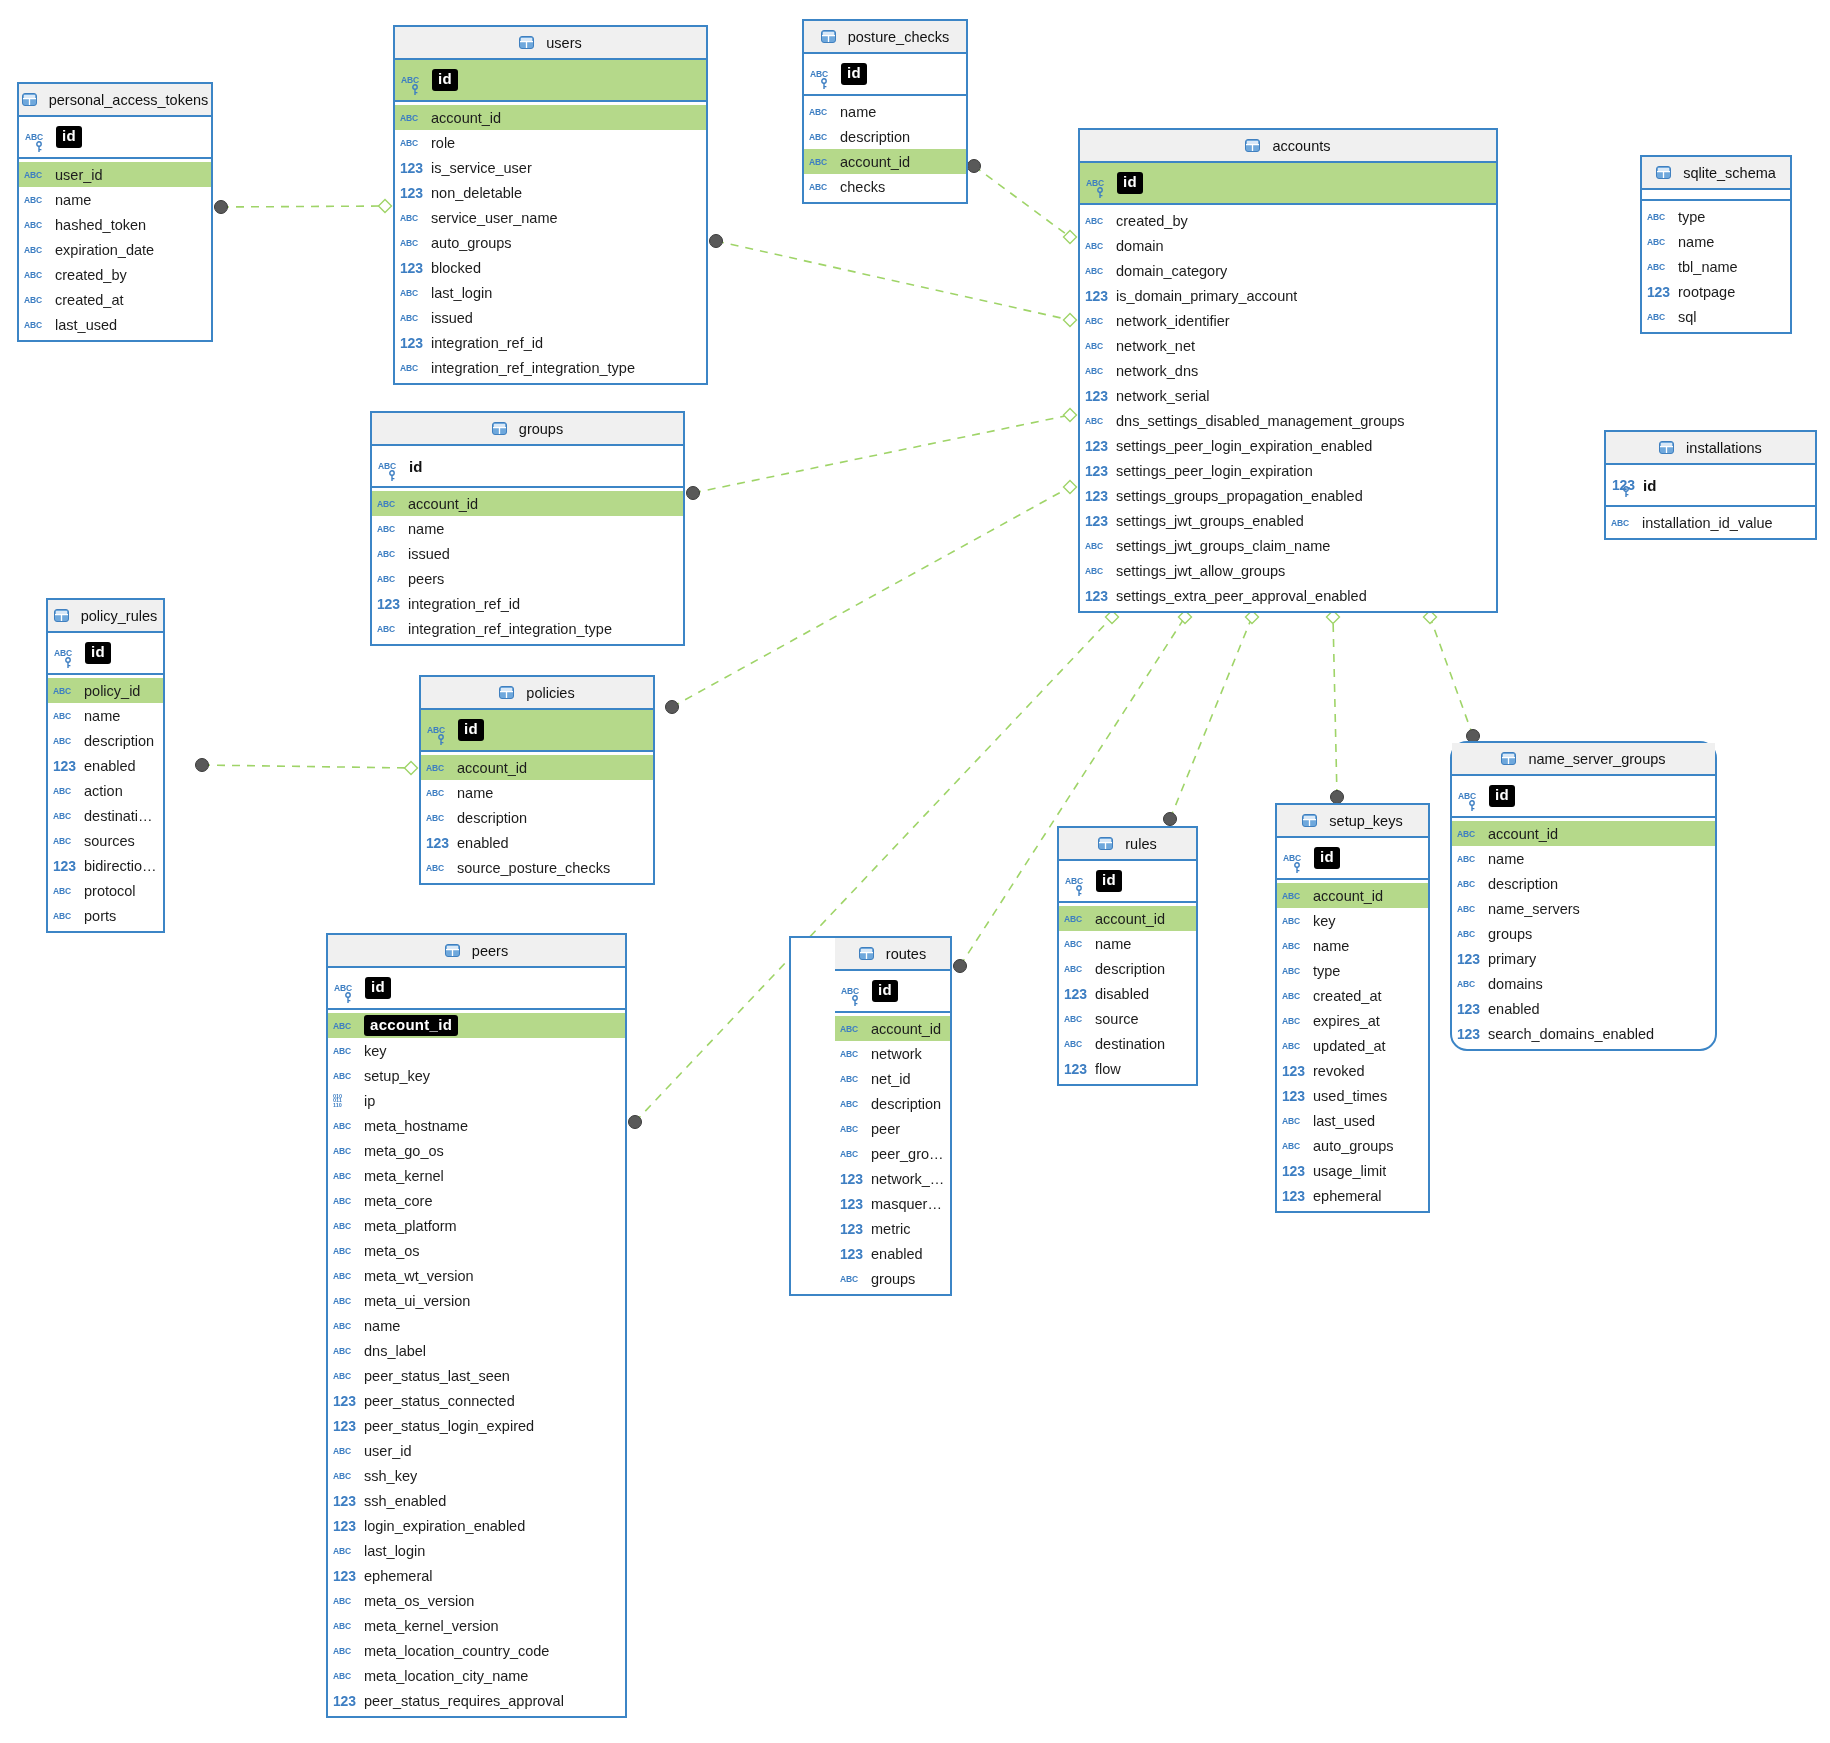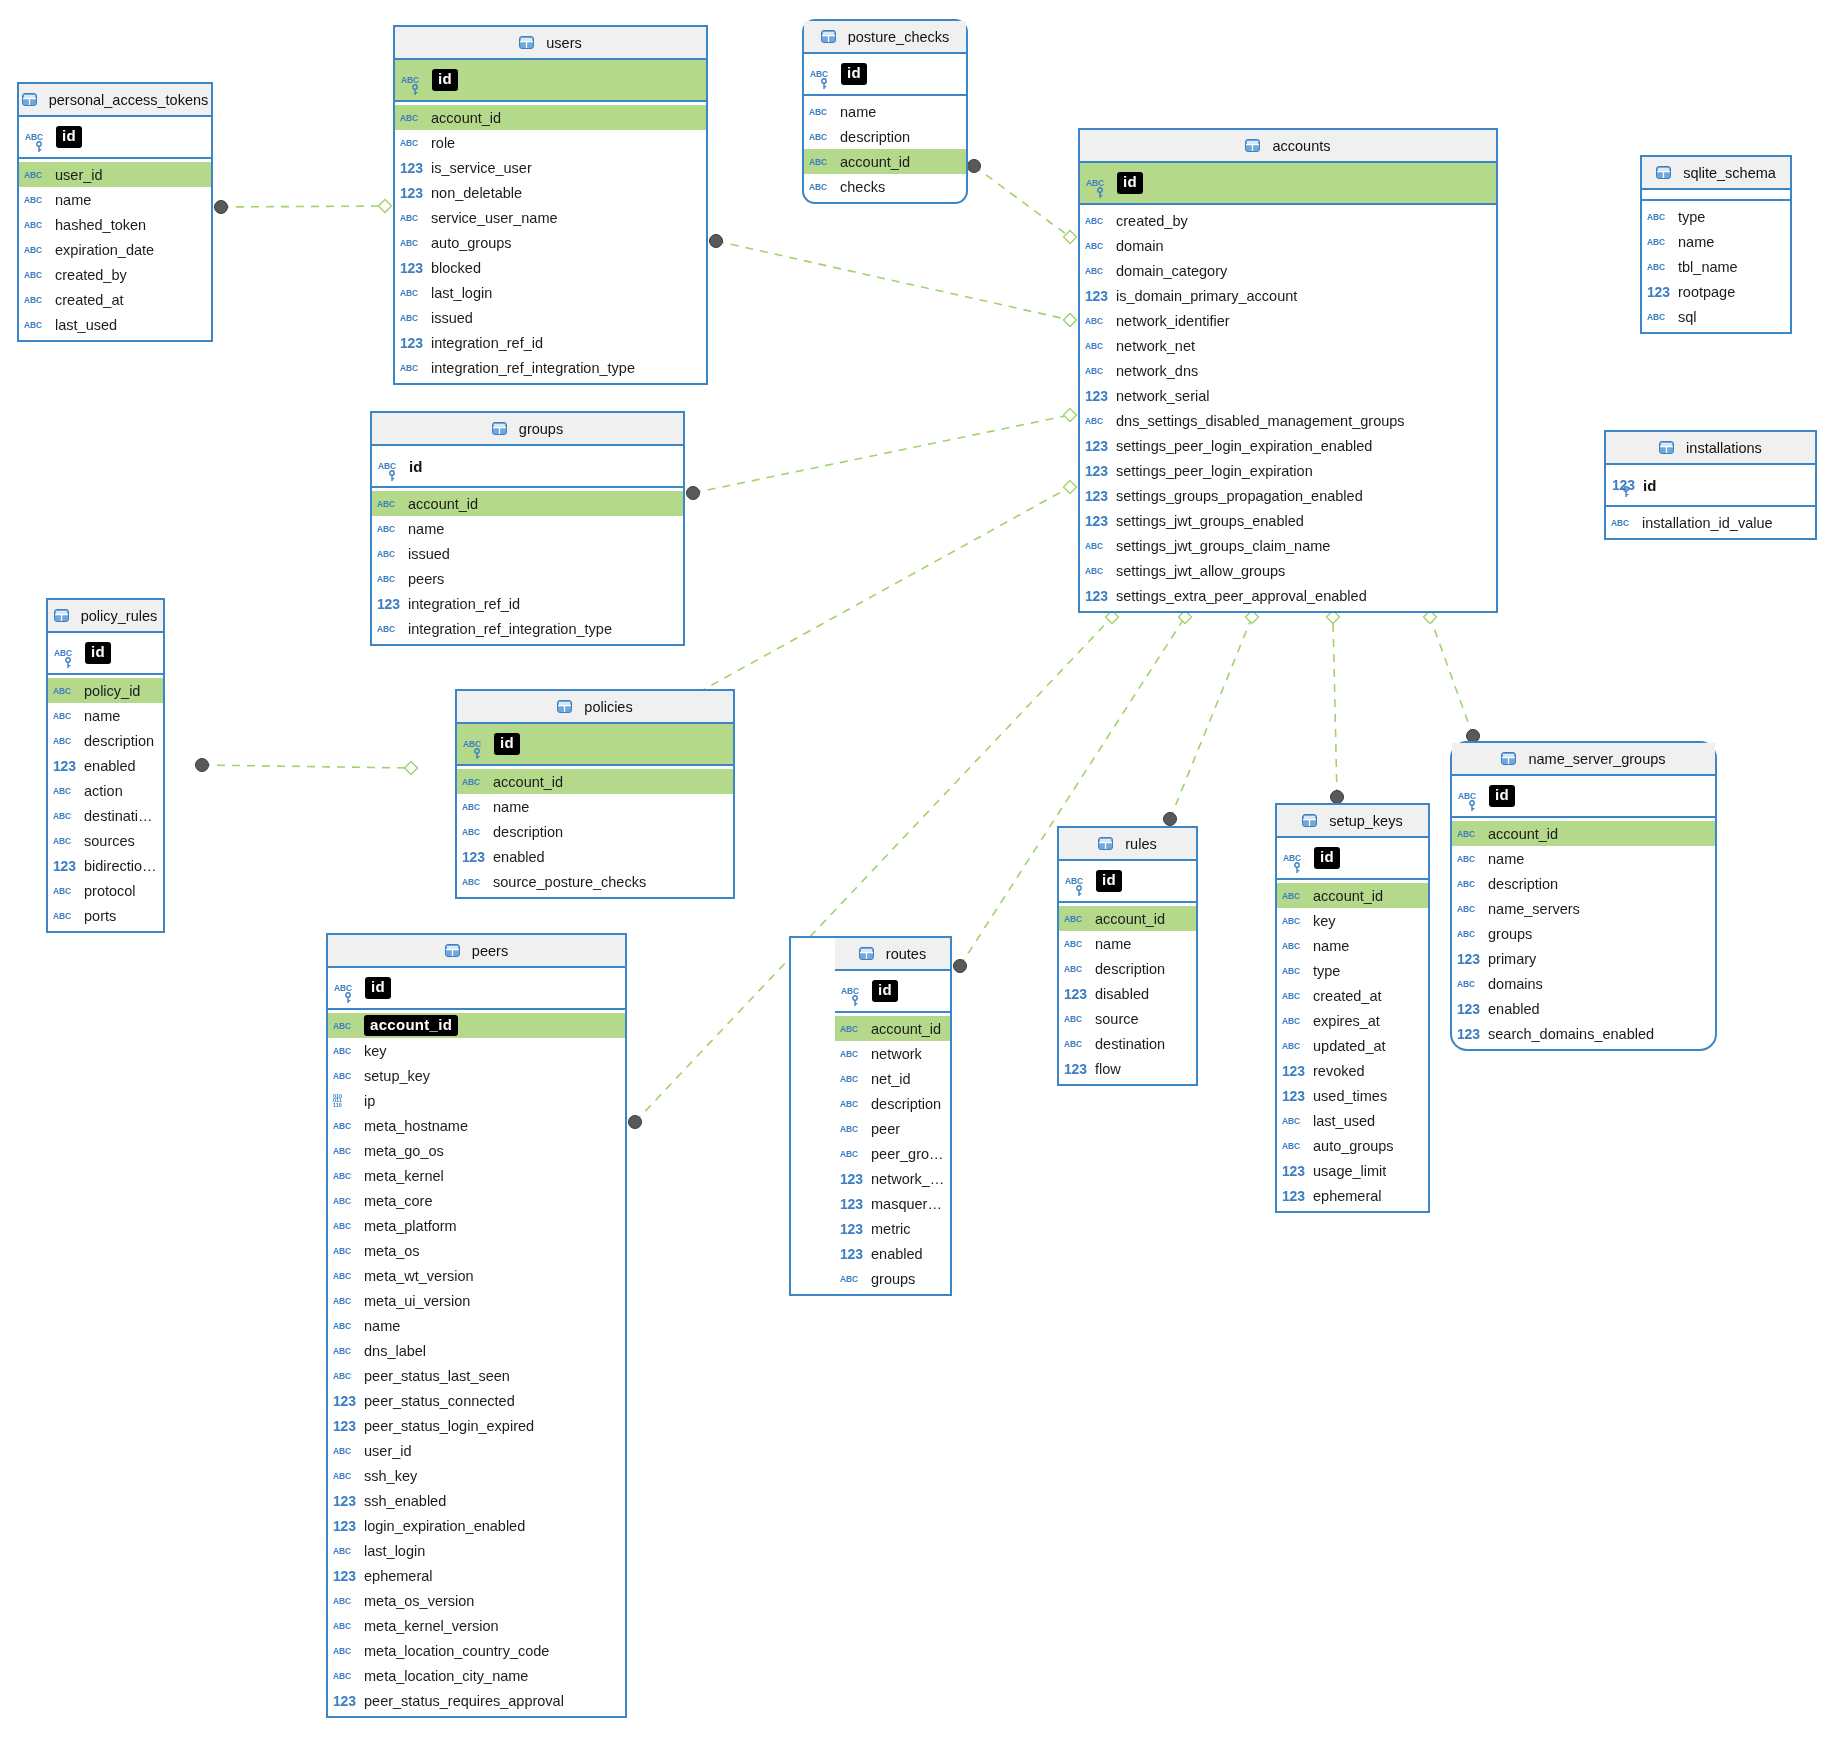--- a/index.html
+++ b/index.html
@@ -273,21 +273,21 @@
             <span class="clabel">integration_ref_id</span>
           </div>
           <div class="row">
             <span class="cicon">
               <span class="abc">ABC</span>
             </span>
             <span class="clabel">integration_ref_integration_type</span>
           </div>
         </div>
       </div>
-      <div class="table-card" style="left: 802px; top: 19px; width: 166px; border-radius: 13px;">
+      <div class="table-card" style="left: 802px; top: 19px; width: 166px;">
         <div class="t-header">
           <span class="t-icon">
             <svg width="15" height="13" viewBox="0 0 15 13">
               <rect x="0.5" y="0.5" width="14" height="12" rx="2.5" fill="#6fa8dc" stroke="#3f7fbf"></rect>
               <rect x="2" y="2" width="11" height="3" fill="#d9e8f7"></rect>
               <line x1="1" y1="5.6" x2="14" y2="5.6" stroke="#ffffff" stroke-width="1.3"></line>
               <line x1="7.5" y1="5.6" x2="7.5" y2="12" stroke="#ffffff" stroke-width="1.3"></line>
             </svg>
           </span>
           <span>posture_checks</span>
@@ -676,21 +676,21 @@
             <span class="clabel">protocol</span>
           </div>
           <div class="row">
             <span class="cicon">
               <span class="abc">ABC</span>
             </span>
             <span class="clabel">ports</span>
           </div>
         </div>
       </div>
-      <div class="table-card" style="left: 419px; top: 689px; width: 280px; margin-left: 36px;">
+      <div class="table-card" style="left: 419px; top: 675px; width: 236px;">
         <div class="t-header">
           <span class="t-icon">
             <svg width="15" height="13" viewBox="0 0 15 13">
               <rect x="0.5" y="0.5" width="14" height="12" rx="2.5" fill="#6fa8dc" stroke="#3f7fbf"></rect>
               <rect x="2" y="2" width="11" height="3" fill="#d9e8f7"></rect>
               <line x1="1" y1="5.6" x2="14" y2="5.6" stroke="#ffffff" stroke-width="1.3"></line>
               <line x1="7.5" y1="5.6" x2="7.5" y2="12" stroke="#ffffff" stroke-width="1.3"></line>
             </svg>
           </span>
           <span>policies</span>

